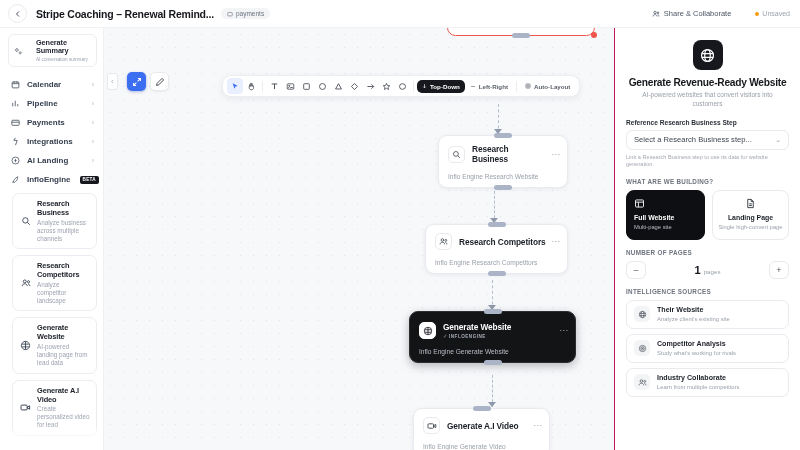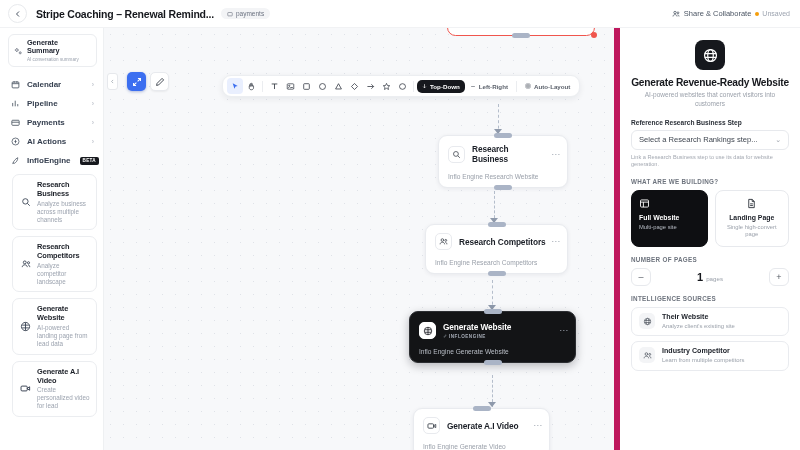--- a/index.html
+++ b/index.html
@@ -22,36 +22,36 @@
     background: #fff; display: flex; align-items: center; justify-content: center;
     color: #4b5563; font-size: 10px; line-height: 1; flex: 0 0 auto;
   }
   .doc-title { font-size: 10.5px; font-weight: 700; margin-left: 9px; letter-spacing: -0.2px; color: #16181d; white-space: nowrap; }
   .chip {
     margin-left: 7px; display: inline-flex; align-items: center; gap: 3px;
     background: #f3f4f6; border-radius: 7px; padding: 2px 6px;
     font-size: 6.5px; color: #6b7280; white-space: nowrap;
   }
   .chip svg { display: block; }
-  .header-right { margin-left: auto; display: flex; align-items: center; gap: 4px; }
+  .header-right { margin-left: auto; display: flex; align-items: center; gap: 24px; }
   .share { display: inline-flex; align-items: center; gap: 4px; font-size: 7.5px; color: #4b5563; white-space: nowrap; }
   .unsaved { display: inline-flex; align-items: center; gap: 3px; font-size: 7px; color: #9ca3af; white-space: nowrap; }
   .dot-orange { width: 4px; height: 4px; border-radius: 50%; background: #f59e0b; }
 
   
   .body { flex: 1; display: flex; min-height: 0; position: relative; }
 
   
   .sidebar {
     width: 104px; min-width: 104px; background: #ffffff; border-right: 1px solid #eef0f2;
     padding: 4px 0 0 0; display: flex; flex-direction: column; overflow: hidden; position: relative;
   }
   .summary-card {
     margin: 2px 6px 8px 8px; background: #fff; border: 1px solid #ebedf0; border-radius: 6px;
-    padding: 4px 5px; display: flex; align-items: center; gap: 4px;
+    padding: 4px 5px; display: flex; align-items: center; gap: 13px;
   }
   .summary-ico { color: #6b7280; flex: 0 0 auto; }
   .summary-t { font-size: 7.3px; font-weight: 700; color: #1f2430; line-height: 1.15; letter-spacing: -0.1px;}
   .summary-s { font-size: 4.6px; color: #9ca3af; line-height: 1.2; margin-top: 1px; }
 
   .nav { padding: 0 4px; }
   .nav-item {
     display: flex; align-items: center; gap: 6px; padding: 5px 5px 5px 6px;
     font-size: 8px; color: #374151; font-weight: 600; position: relative;
     border-radius: 5px;
@@ -142,21 +142,21 @@
     border-top: 5px solid #8e99ab;
   }
   .red-node {
     position: absolute; left: 343px; top: -9px; width: 148px; height: 17px;
     border-radius: 9px; background: #fff; border: 1.5px solid #f0554d; z-index: 5;
   }
   .red-dot { position: absolute; right: -3px; bottom: -3px; width: 6px; height: 6px; border-radius: 50%; background: #f0554d; }
 
   
   .panel {
-    width: 186px; min-width: 186px; background: #fff; border-left: 6px solid #be185d;
+    width: 186px; min-width: 186px; background: #fff; border-left: 1px solid #be185d;
     padding: 10px 11px 0 11px; overflow: hidden; position: relative;
   }
   .panel-ico {
     width: 30px; height: 30px; border-radius: 8px; background: #16181d; color: #fff;
     display: flex; align-items: center; justify-content: center; margin: 2px auto 7px auto;
   }
   .panel-title { font-size: 10.2px; font-weight: 700; text-align: center; color: #16181d; letter-spacing: -0.25px; }
   .panel-sub { font-size: 6.5px; color: #9aa0aa; text-align: center; line-height: 1.35; margin-top: 3px; padding: 0 6px; }
   .field-label { font-size: 6.6px; font-weight: 700; color: #2b3038; margin-top: 10px; }
   .select {
@@ -269,26 +269,35 @@
               <svg width="9" height="9" viewBox="0 0 16 16" fill="none" stroke="currentColor" stroke-width="1.5">
                 <rect x="1.5" y="4" width="13" height="9" rx="1.5"></rect>
                 <path d="M1.5 7.5h13"></path>
               </svg>
             </span>
           <span>Payments</span>
           <span class="chev">›</span>
         </div>
         <div class="nav-item">
           <span class="nav-ico">
+              <svg width="9" height="9" viewBox="0 0 16 16" fill="none" stroke="currentColor" stroke-width="1.5">
+                <path d="M8 1.5L5 6h6l-3 8.5"></path>
+              </svg>
+            </span>
+          <span>Integrations</span>
+          <span class="chev">›</span>
+        </div>
+        <div class="nav-item">
+          <span class="nav-ico">
               <svg width="9" height="9" viewBox="0 0 16 16" fill="none" stroke="currentColor" stroke-width="1.4">
                 <circle cx="8" cy="8" r="6.2"></circle>
                 <path d="M8 5v6M6 8h4"></path>
               </svg>
             </span>
-          <span>AI Actions</span>
+          <span>AI Landing</span>
           <span class="chev">›</span>
         </div>
         <div class="nav-item">
           <span class="nav-ico">
               <svg width="9" height="9" viewBox="0 0 16 16" fill="none" stroke="currentColor" stroke-width="1.4">
                 <path d="M3.5 12.5c1-3 4-7 8.5-9.5.3 4.8-3 8.5-6 10z"></path>
                 <path d="M2.5 13.5l2-1"></path>
               </svg>
             </span>
           <span>InfloEngine</span>
@@ -548,21 +557,21 @@
             <circle cx="8" cy="8" r="5.6"></circle>
             <ellipse cx="8" cy="8" rx="2.6" ry="5.6"></ellipse>
             <path d="M2.6 6.2h10.8M2.6 9.8h10.8"></path>
           </svg>
       </div>
       <div class="panel-title">Generate Revenue-Ready Website</div>
       <div class="panel-sub">AI-powered websites that convert visitors into customers</div>
 
       <div class="field-label">Reference Research Business Step</div>
       <div class="select">
-        <span>Select a Research Rankings step...</span>
+        <span>Select a Research Business step...</span>
         <span class="cv">⌄</span>
       </div>
       <div class="hint">Link a Research Business step to use its data for website generation.</div>
 
       <div class="sec-label">WHAT ARE WE BUILDING?</div>
       <div class="choices">
         <div class="choice sel">
           <div class="cico">
               <svg width="11" height="11" viewBox="0 0 16 16" fill="none" stroke="currentColor" stroke-width="1.3">
                 <rect x="2.2" y="2.8" width="11.6" height="10.4" rx="1.4"></rect>
@@ -600,28 +609,41 @@
               <path d="M2.6 6.2h10.8M2.6 9.8h10.8"></path>
             </svg>
           </span>
         <div>
           <div class="src-t">Their Website</div>
           <div class="src-s">Analyze client's existing site</div>
         </div>
       </div>
       <div class="src">
         <span class="src-ico">
+            <svg width="9" height="9" viewBox="0 0 16 16" fill="none" stroke="currentColor" stroke-width="1.3">
+              <circle cx="8" cy="8" r="5.6"></circle>
+              <circle cx="8" cy="8" r="3"></circle>
+              <circle cx="8" cy="8" r="1"></circle>
+            </svg>
+          </span>
+        <div>
+          <div class="src-t">Competitor Analysis</div>
+          <div class="src-s">Study what's working for rivals</div>
+        </div>
+      </div>
+      <div class="src">
+        <span class="src-ico">
             <svg width="9" height="9" viewBox="0 0 16 16" fill="none" stroke="currentColor" stroke-width="1.4">
               <circle cx="6" cy="5.4" r="2.3"></circle>
               <path d="M2 13c0-2.3 1.8-3.7 4-3.7s4 1.4 4 3.7"></path>
               <circle cx="12" cy="6" r="1.7"></circle>
               <path d="M11.2 9.6c1.7 0 2.8 1.2 2.8 3.4"></path>
             </svg>
           </span>
         <div>
-          <div class="src-t">Industry Competitor</div>
+          <div class="src-t">Industry Collaborate</div>
           <div class="src-s">Learn from multiple competitors</div>
         </div>
       </div>
     </div>
 
   </div>
 </div>
 
 </body></html>

